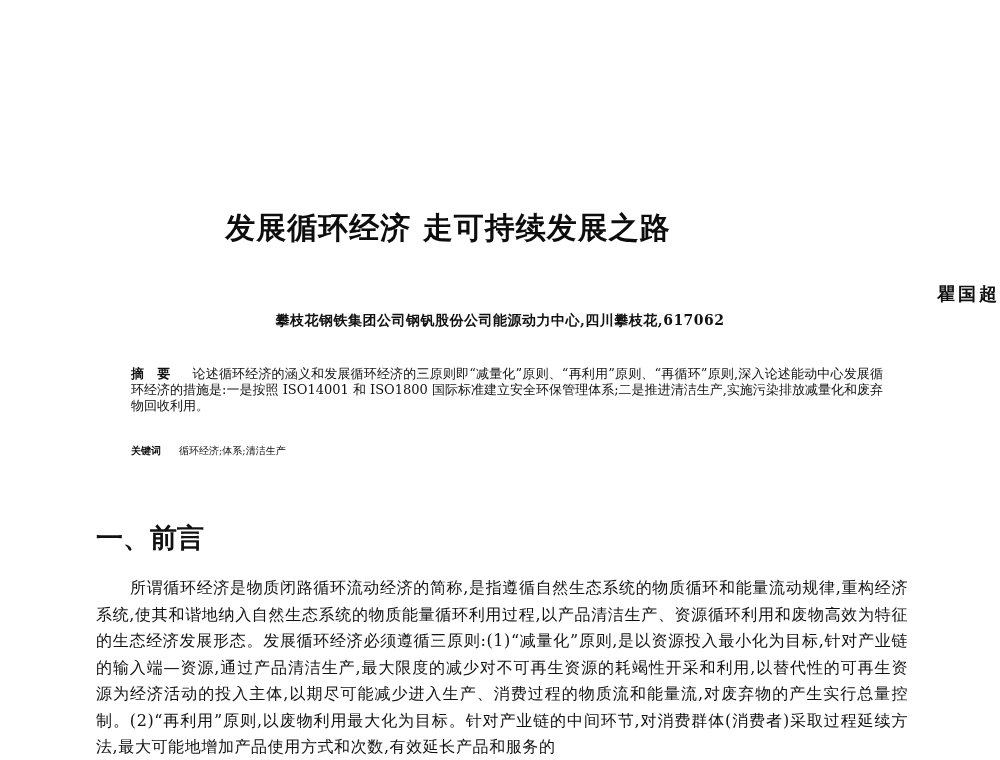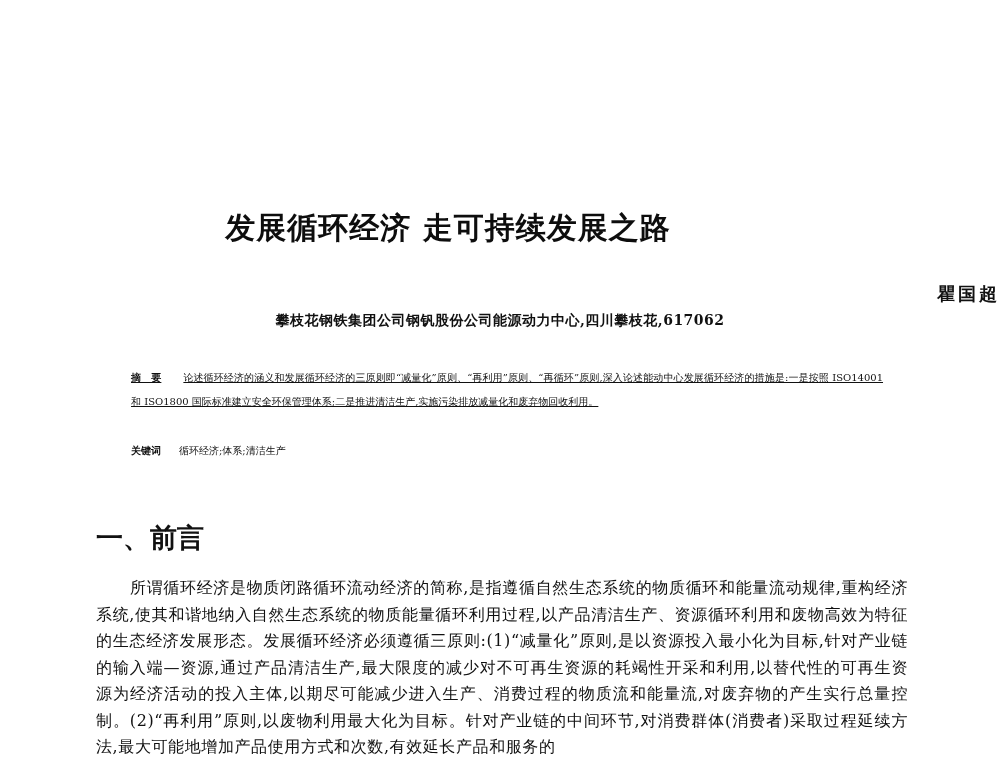--- a/index.html
+++ b/index.html
@@ -17,21 +17,21 @@
   .author {
     position: absolute; left: 0; width: 1000px; top: 282px;
     text-align: right; font-size: 18px; font-weight: bold; letter-spacing: 3px;
   }
   .affil {
     position: absolute; left: 0; width: 1000px; top: 312px;
     text-align: center; font-size: 14px; font-weight: bold; letter-spacing: 0.5px;
   }
   .abstract {
     position: absolute; left: 131px; width: 752px; top: 366px;
-    font-size: 10px; line-height: 24px; text-align: justify; text-decoration: underline;
+    font-size: 13px; line-height: 16px; text-align: justify;
   }
   .abstract .label { font-weight: bold; margin-right: 22px; font-family: "DejaVu Sans", sans-serif; }
   .keywords {
     position: absolute; left: 131px; width: 752px; top: 440px;
     font-size: 10px; line-height: 22px;
   }
   .keywords .label { font-weight: bold; margin-right: 18px; font-family: "DejaVu Sans", sans-serif; }
   .section-heading {
     position: absolute; left: 96px; top: 520px;
     font-family: Liberation Serif, serif;

